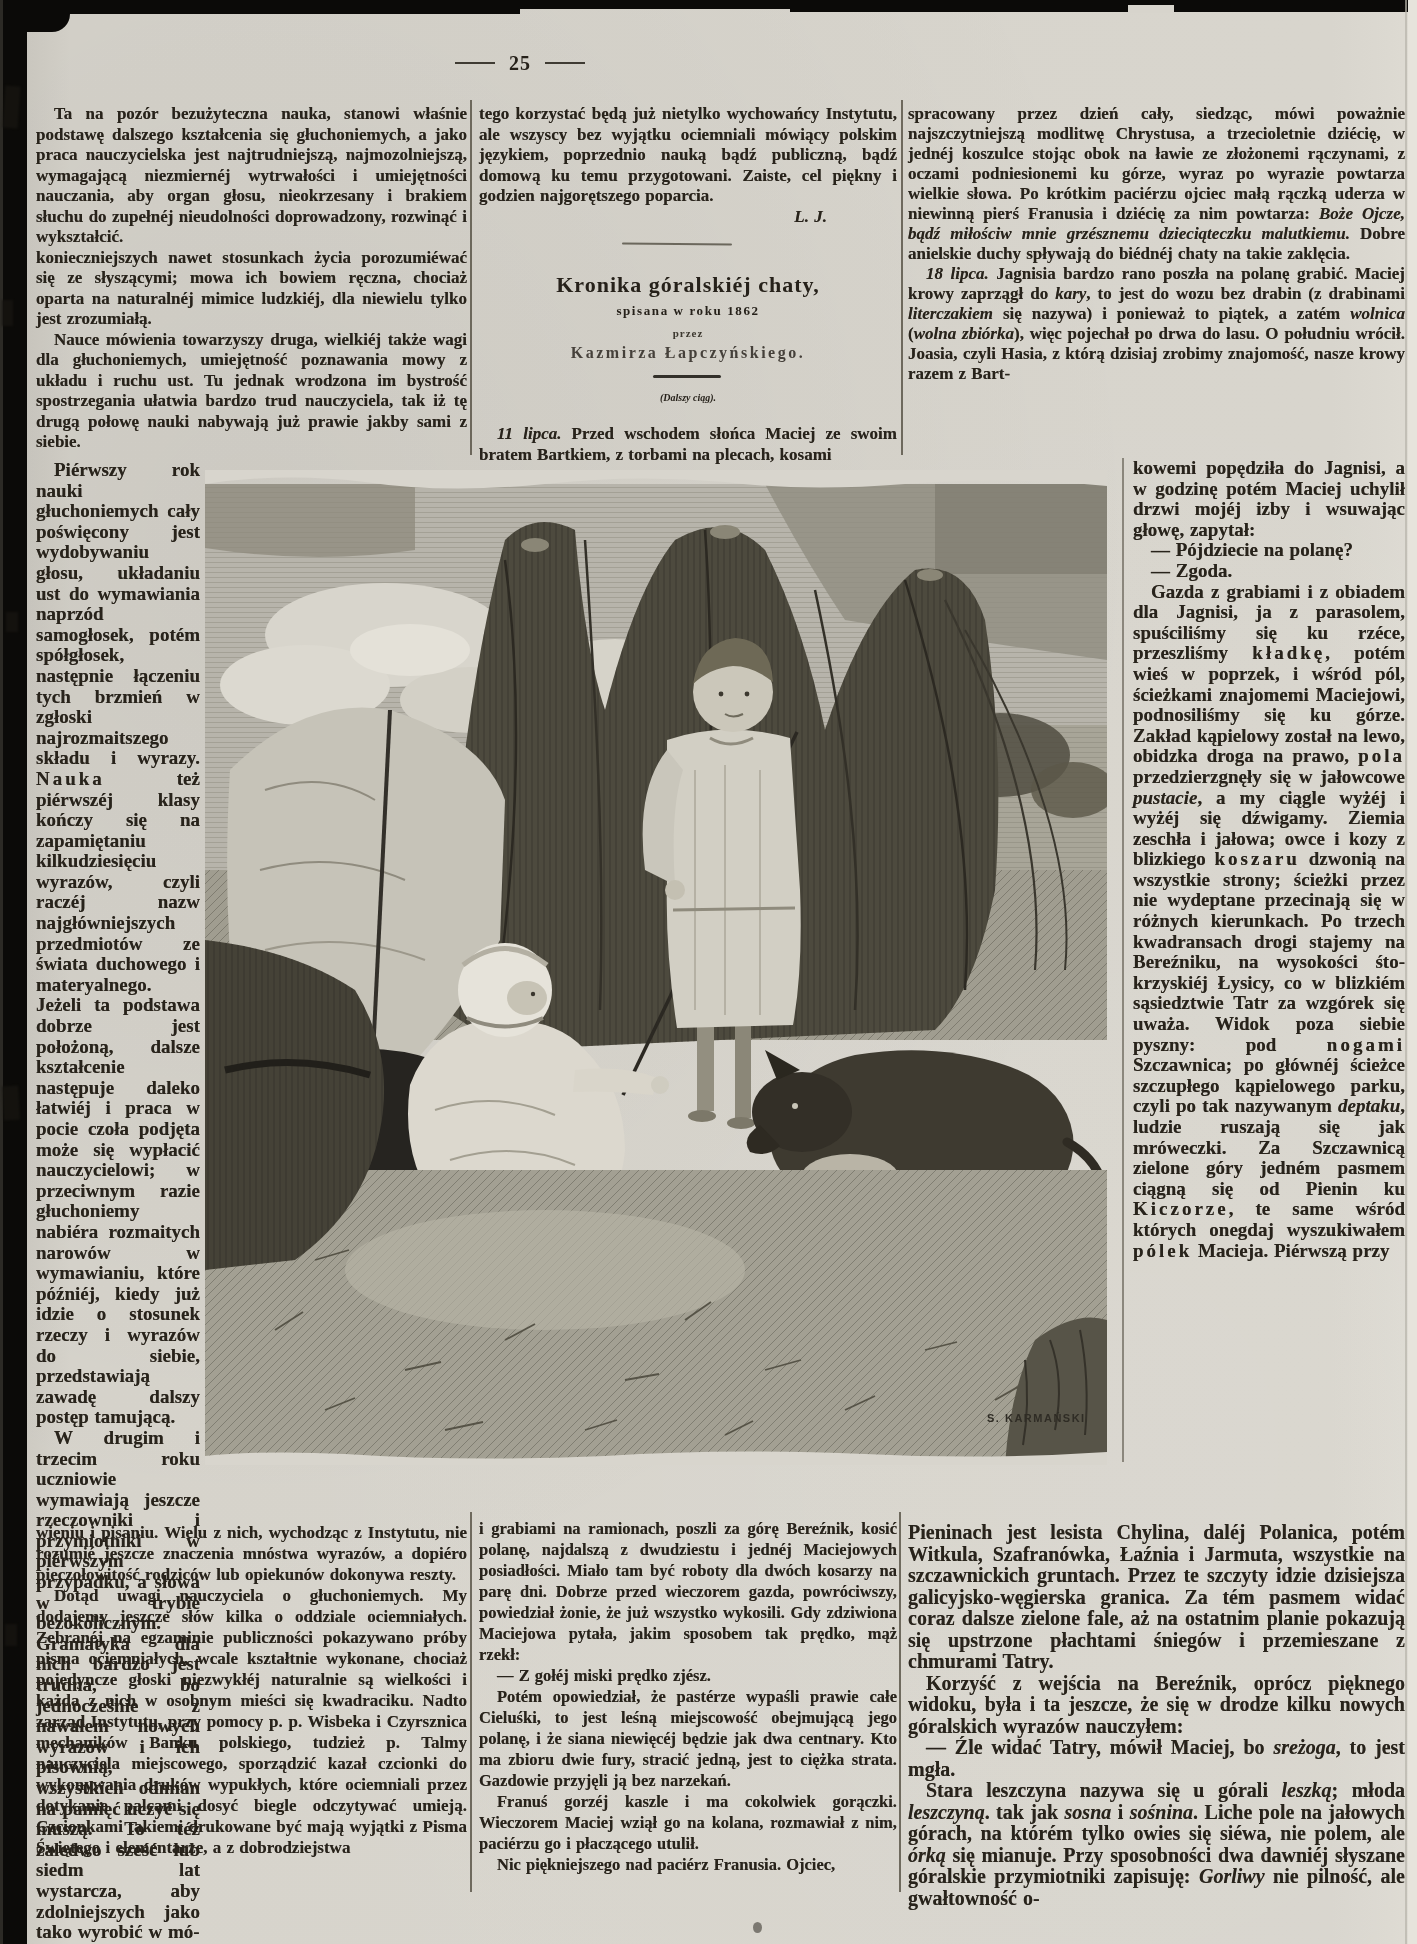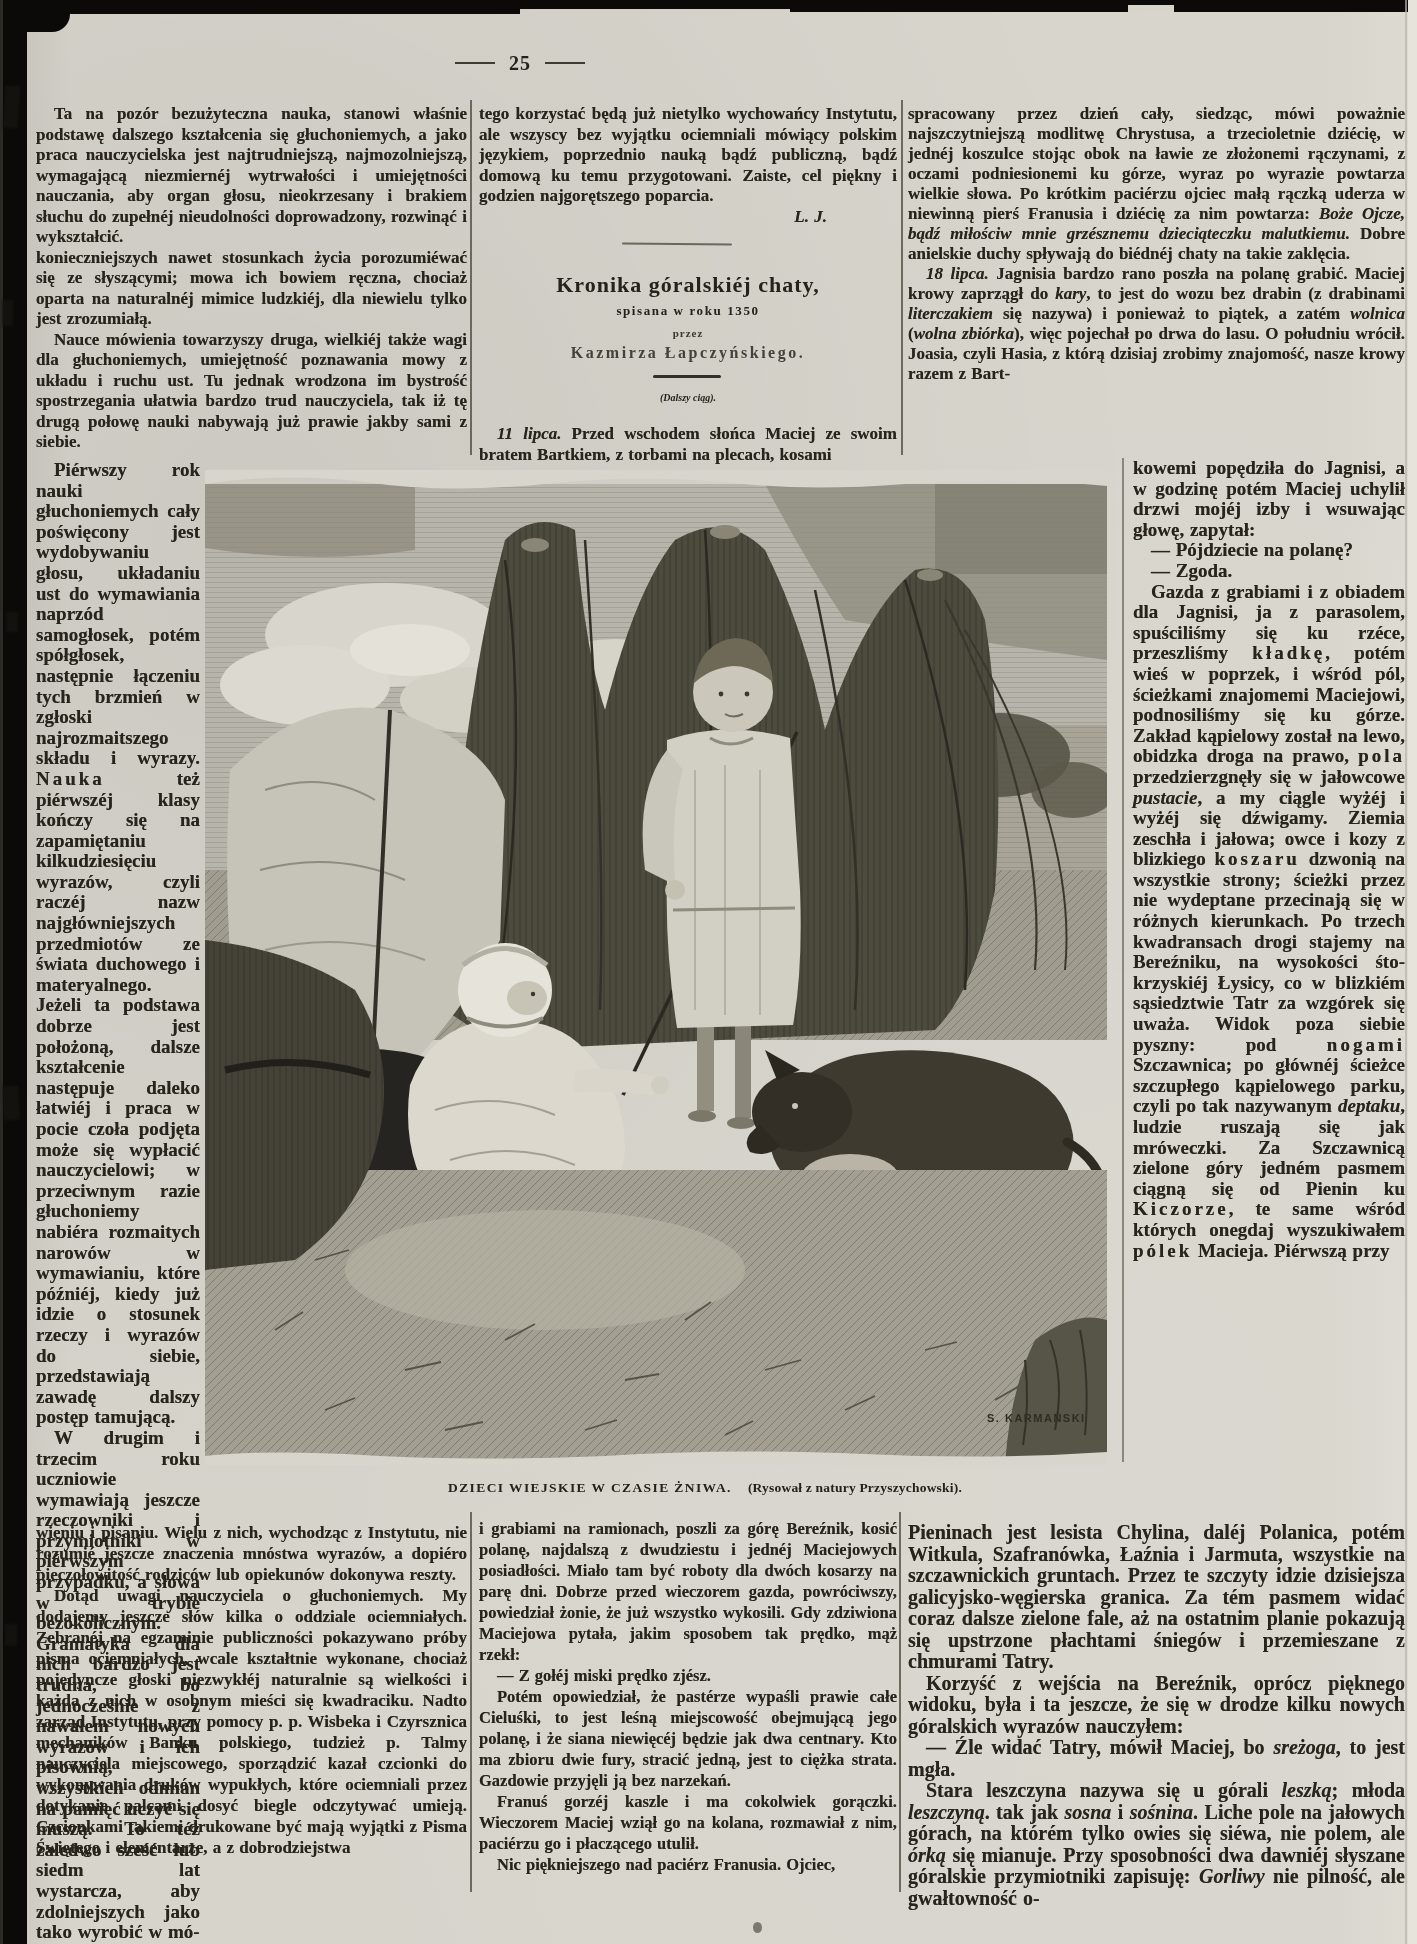--- a/index.html
+++ b/index.html
@@ -97,21 +97,21 @@
     </div>
 
   <div class="tblock" style="left:479px;top:104px;width:418px;font-size:17px;line-height:20.5px;">
       <p class="para"><span>tego korzystać będą już nietylko wychowańcy Instytutu, ale wszyscy bez wyjątku ociemniali mówiący polskim językiem, poprzednio nauką bądź publiczną, bądź domową ku temu przygotowani. Zaiste, cel piękny i godzien najgorętszego poparcia.</span></p>
       <p class="para sig"><i>L. J.</i></p>
     </div>
 
   <div class="divider" style="left:622px;top:243px;width:110px;transform:rotate(.4deg);"></div>
 
   <div class="c2center title-main" style="top:272px;">Kronika góralskiéj chaty,</div>
-  <div class="c2center title-sub" style="top:303px;">spisana w roku 1350</div>
+  <div class="c2center title-sub" style="top:303px;">spisana w roku 1862</div>
   <div class="c2center title-przez" style="top:327px;">przez</div>
   <div class="c2center title-author" style="top:344px;">Kazmirza Łapczyńskiego.</div>
   <div class="divider" style="left:653px;top:375px;width:68px;height:3px;background:#33302a;"></div>
   <div class="c2center title-dalszy" style="top:392px;">(Dalszy ciąg).</div>
 
   <div class="tblock" style="left:479px;top:424px;width:418px;font-size:17px;line-height:20.5px;">
       <p class="para indent"><i>11 lipca.</i><span> Przed wschodem słońca Maciej ze swoim bratem Bartkiem, z torbami na plecach, kosami</span></p>
     </div>
   <div class="tblock" style="left:479px;top:1518px;width:418px;font-size:16.5px;line-height:21px;">
       <p class="para"><span>i grabiami na ramionach, poszli za górę Bereźnik, kosić polanę, najdalszą z dwudziestu i jednéj Maciejowych posiadłości. Miało tam być roboty dla dwóch kosarzy na parę dni. Dobrze przed wieczorem gazda, powróciwszy, powiedział żonie, że już wszystko wykosili. Gdy zdziwiona Maciejowa pytała, jakim sposobem tak prędko, mąż rzekł:</span></p>
@@ -277,17 +277,14 @@
       <path d="M830 870 Q870 840 902 850 L902 995 L800 995 Q805 920 830 870 Z" fill="#575448"></path>
       <path d="M845 870 Q860 910 850 960 M875 860 Q885 910 880 965 M820 890 Q825 935 818 975" stroke="#35322a" stroke-width="2" fill="none"></path>
     </g>
 
     <path d="M0 0 H902 V16 Q800 6 700 14 Q600 22 520 12 Q430 4 340 14 Q240 24 160 12 Q80 2 0 14 Z" fill="#d8d5cd"></path>
     <path d="M0 995 H902 V982 Q780 990 660 984 Q520 978 400 986 Q260 992 140 984 Q60 980 0 986 Z" fill="#d8d5cd"></path>
 
     <text x="782" y="952" font-size="11" font-weight="bold" letter-spacing="1.5" fill="#2f2c25">S. KARMAŃSKI</text>
   </svg>
 
-  <div class="caption">
-    <span class="cap-title">DZIECI WIEJSKIE W CZASIE ŻNIWA.</span><span class="cap-credit">(Rysował z natury Przyszychowski).</span>
-  </div>
 
 </div>
 
 </body></html>

